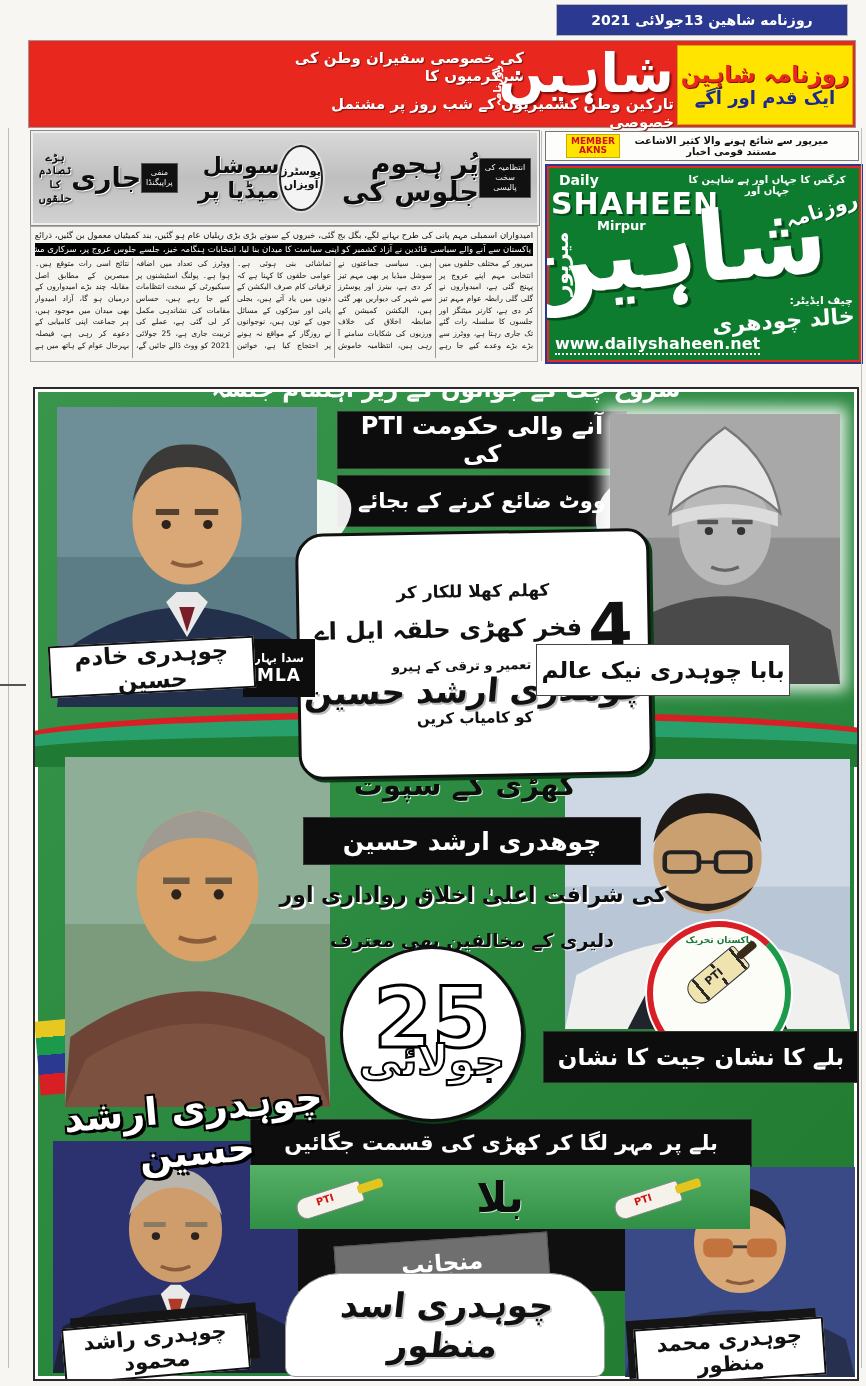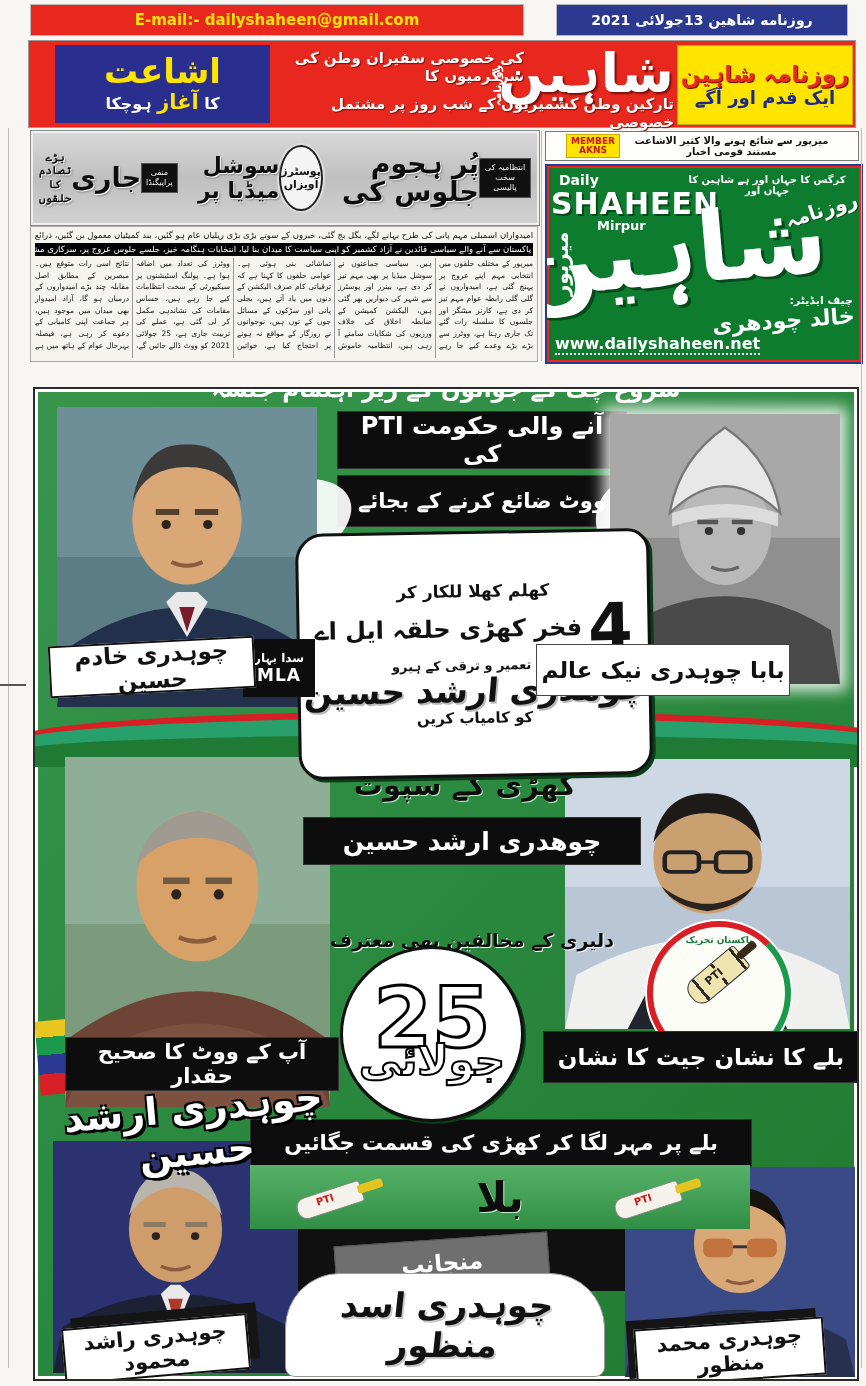--- a/index.html
+++ b/index.html
@@ -163,36 +163,25 @@
   .left-rule{left:8px;top:128px;width:1px;height:1240px;background:#bdbdbd;position:absolute;}
   .right-rule{left:861px;top:128px;width:1px;height:1240px;background:#bdbdbd;position:absolute;}
   .left-tick{left:0;top:684px;width:26px;height:2px;background:#555;position:absolute;}
   .mid-rule{left:541px;top:131px;width:1px;height:230px;background:#bdbdbd;position:absolute;}
 </style>
 </head>
 <body>
 
 <div class="page">
 
-  <div class="abs ctr email-bar">
-    <span>E-mail:-  dailyshaheen@gmail.com</span>
-  </div>
   <div class="abs ctr date-bar rtl">
     <span>روزنامه شاهین 13جولائی 2021</span>
   </div>
 
   <div class="abs header">
-    <div class="abs col ishaat-box">
-      <div class="ishaat-main rtl">اشاعت</div>
-      <div class="ishaat-sub rtl">
-        <span>کا</span>
-        <b>آغاز</b>
-        <span>ہوچکا</span>
-      </div>
-    </div>
     <div class="abs hdr-line rtl" style="left:245px;top:8px;width:250px;">کی خصوصی سفیران وطن کی سرگرمیوں کا</div>
     <div class="abs hdr-roz" style="left:448px;top:38px;">روزنامہ</div>
     <div class="abs ctr hdr-shaheen rtl" style="left:468px;top:6px;width:178px;">شاہین</div>
     <div class="abs hdr-line rtl" style="left:245px;top:54px;width:400px;">تارکین وطن کشمیریوں کے شب روز پر مشتمل خصوصی</div>
     <div class="abs col hdr-right">
       <div class="t rtl">روزنامہ شاہین</div>
       <div class="s rtl">ایک قدم اور آگے</div>
     </div>
   </div>
 
@@ -377,23 +366,23 @@
 
     <div class="abs col mla">
       <div class="a rtl">سدا بہار</div>
       <div class="b">MLA</div>
     </div>
     <div class="abs ctr name-plate name-left rtl">چوہدری خادم حسین</div>
     <div class="abs ctr name-plate name-right rtl">بابا چوہدری نیک عالم</div>
 
     <div class="abs ctr mid-title rtl">کھڑی کے سپوت</div>
     <div class="abs ctr blackbox mid-bar rtl">چوھدری ارشد حسین</div>
+    <div class="abs ctr mid-l2 rtl">کی شرافت اعلیٰ اخلاق رواداری اور</div>
     <div class="abs ctr mid-l3 rtl">دلیری کے مخالفین بھی معترف</div>
 
-    <div class="abs ctr blackbox vote-label rtl">آپ کے ووٹ کا صحیح حقدار</div>
     <div class="abs ctr vote-name rtl">چوہدری ارشد حسین</div>
 
     <div class="abs col date-circle">
       <div class="d-num">25</div>
       <div class="d-month rtl">جولائی</div>
     </div>
 
     <div class="abs pti-logo">
       <div class="pti-ring-t rtl">پاکستان تحریک</div>
       <div class="bat-big">

